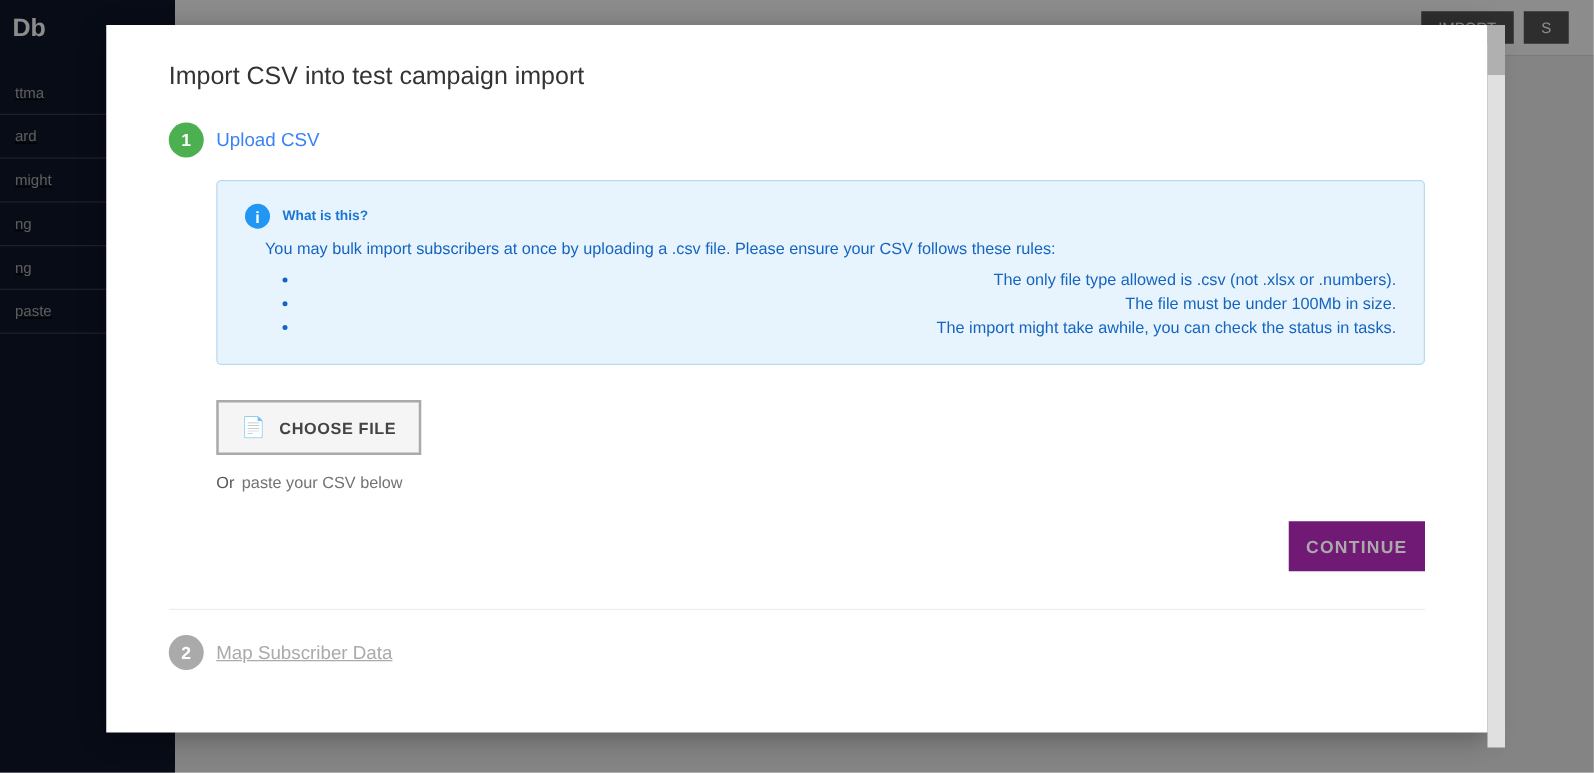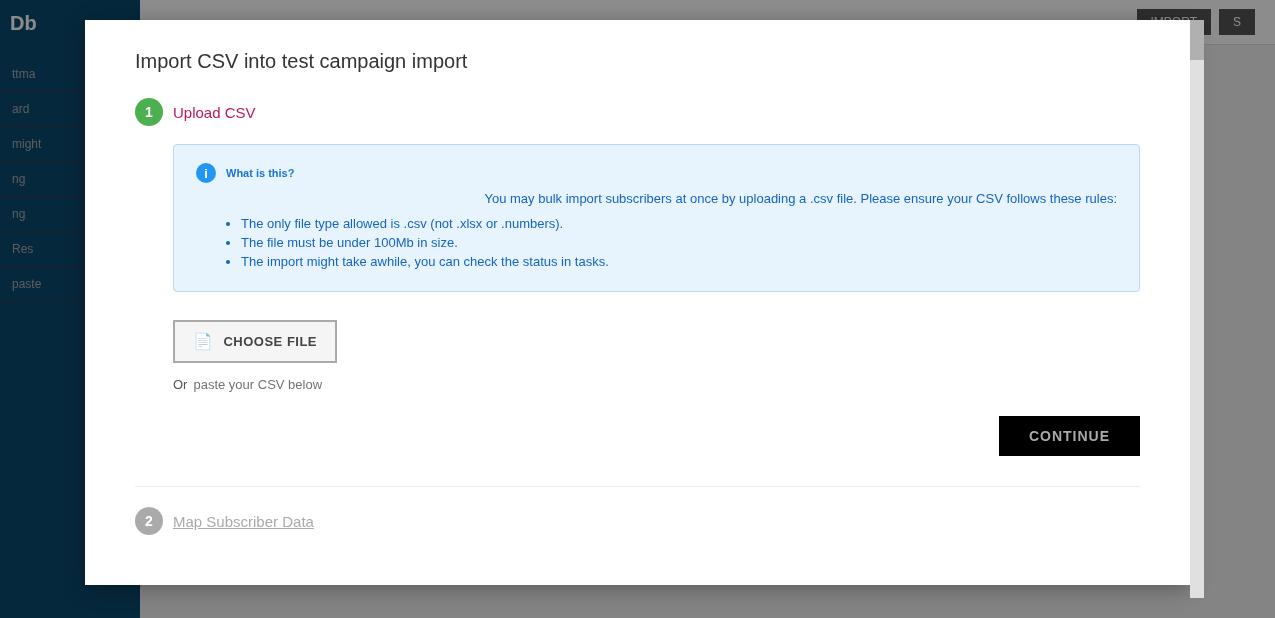--- a/index.html
+++ b/index.html
@@ -19,32 +19,33 @@
       inset: 0;
       background: #e8e8e8;
     }
 
     .sidebar {
       position: absolute;
       left: 0;
       top: 0;
       width: 140px;
       height: 618px;
-      background: #0c4a6e;
+      background: #0f172a;
     }
 
     .sidebar-logo {
       padding: 12px 10px;
       color: white;
       font-size: 20px;
       font-weight: bold;
     }
 
     .sidebar-items {
       margin-top: 10px;
+      text-decoration: underline;
     }
 
     .sidebar-item {
       padding: 10px 12px;
       color: #aaa;
       font-size: 12px;
       border-bottom: 1px solid #3a3a4a;
     }
 
     .main-content-bg {
@@ -153,21 +154,21 @@
     .step-circle-active {
       background: #4caf50;
     }
 
     .step-circle-inactive {
       background: #aaa;
     }
 
     .step-label {
       font-size: 15px;
-      color: #be185d;
+      color: #3b82f6;
     }
 
     .step-label-inactive {
       color: #aaa;
       text-decoration: underline;
     }
 
     
     .info-box {
       background: #e8f4fd;
@@ -202,33 +203,33 @@
     .info-title {
       color: #1976d2;
       font-size: 11px;
       font-weight: bold;
     }
 
     .info-description {
       color: #1565c0;
       font-size: 13px;
       margin-bottom: 10px;
-      margin-left: 30px;
-      text-align: right;
+      margin-left: 16px;
     }
 
     .info-list {
       margin-left: 45px;
       list-style: disc;
     }
 
     .info-list li {
       color: #1565c0;
       font-size: 13px;
       margin-bottom: 4px;
+      text-align: right;
     }
 
     
     .choose-file-btn {
       display: flex;
       align-items: center;
       border: 2px solid #aaa;
       background: #f5f5f5;
       padding: 10px 18px;
       cursor: pointer;
@@ -303,24 +304,24 @@
     }
 
     
     .continue-row {
       display: flex;
       justify-content: flex-end;
       margin-bottom: 30px;
     }
 
     .continue-btn {
-      background: #000000;
+      background: #701a75;
       color: #aaa;
       border: none;
-      padding: 12px 30px;
+      padding: 12px 14px;
       font-size: 14px;
       font-weight: bold;
       letter-spacing: 1px;
       cursor: not-allowed;
     }
 
     
     .step2-header {
       display: flex;
       align-items: center;
@@ -339,21 +340,20 @@
 <div class="app-bg">
 
   <div class="sidebar">
     <div class="sidebar-logo">Db</div>
     <div class="sidebar-items">
       <div class="sidebar-item">ttma</div>
       <div class="sidebar-item">ard</div>
       <div class="sidebar-item">might</div>
       <div class="sidebar-item">ng</div>
       <div class="sidebar-item">ng</div>
-      <div class="sidebar-item">Res</div>
       <div class="sidebar-item">paste</div>
     </div>
   </div>
 
   <div class="main-content-bg">
     <div class="top-bar">
       <button class="top-bar-btn">IMPORT</button>
       <button class="top-bar-btn">S</button>
     </div>
   </div>

